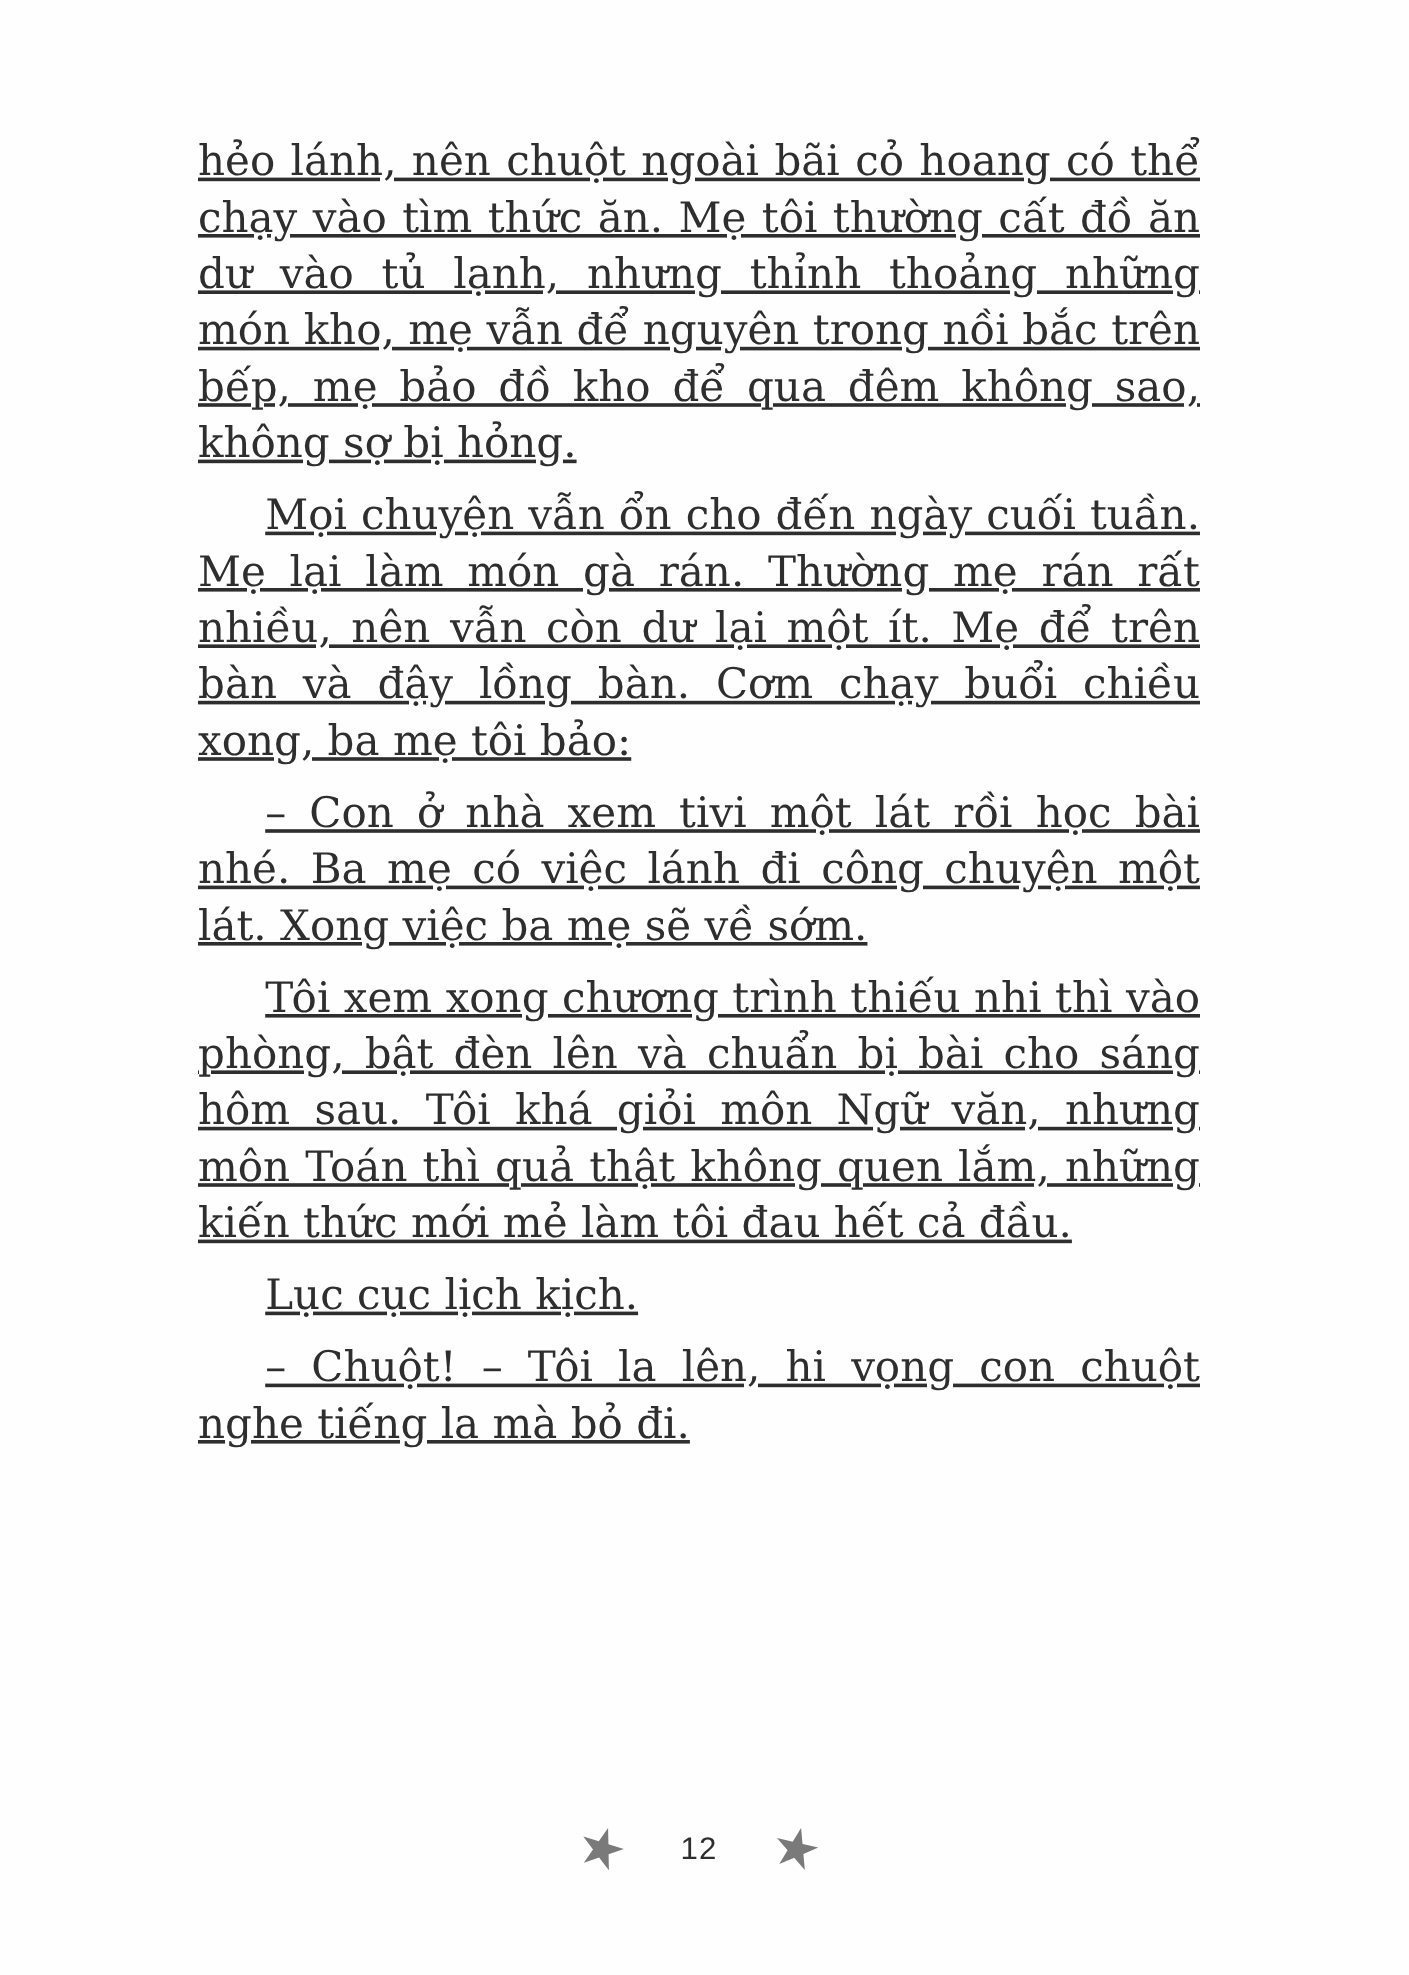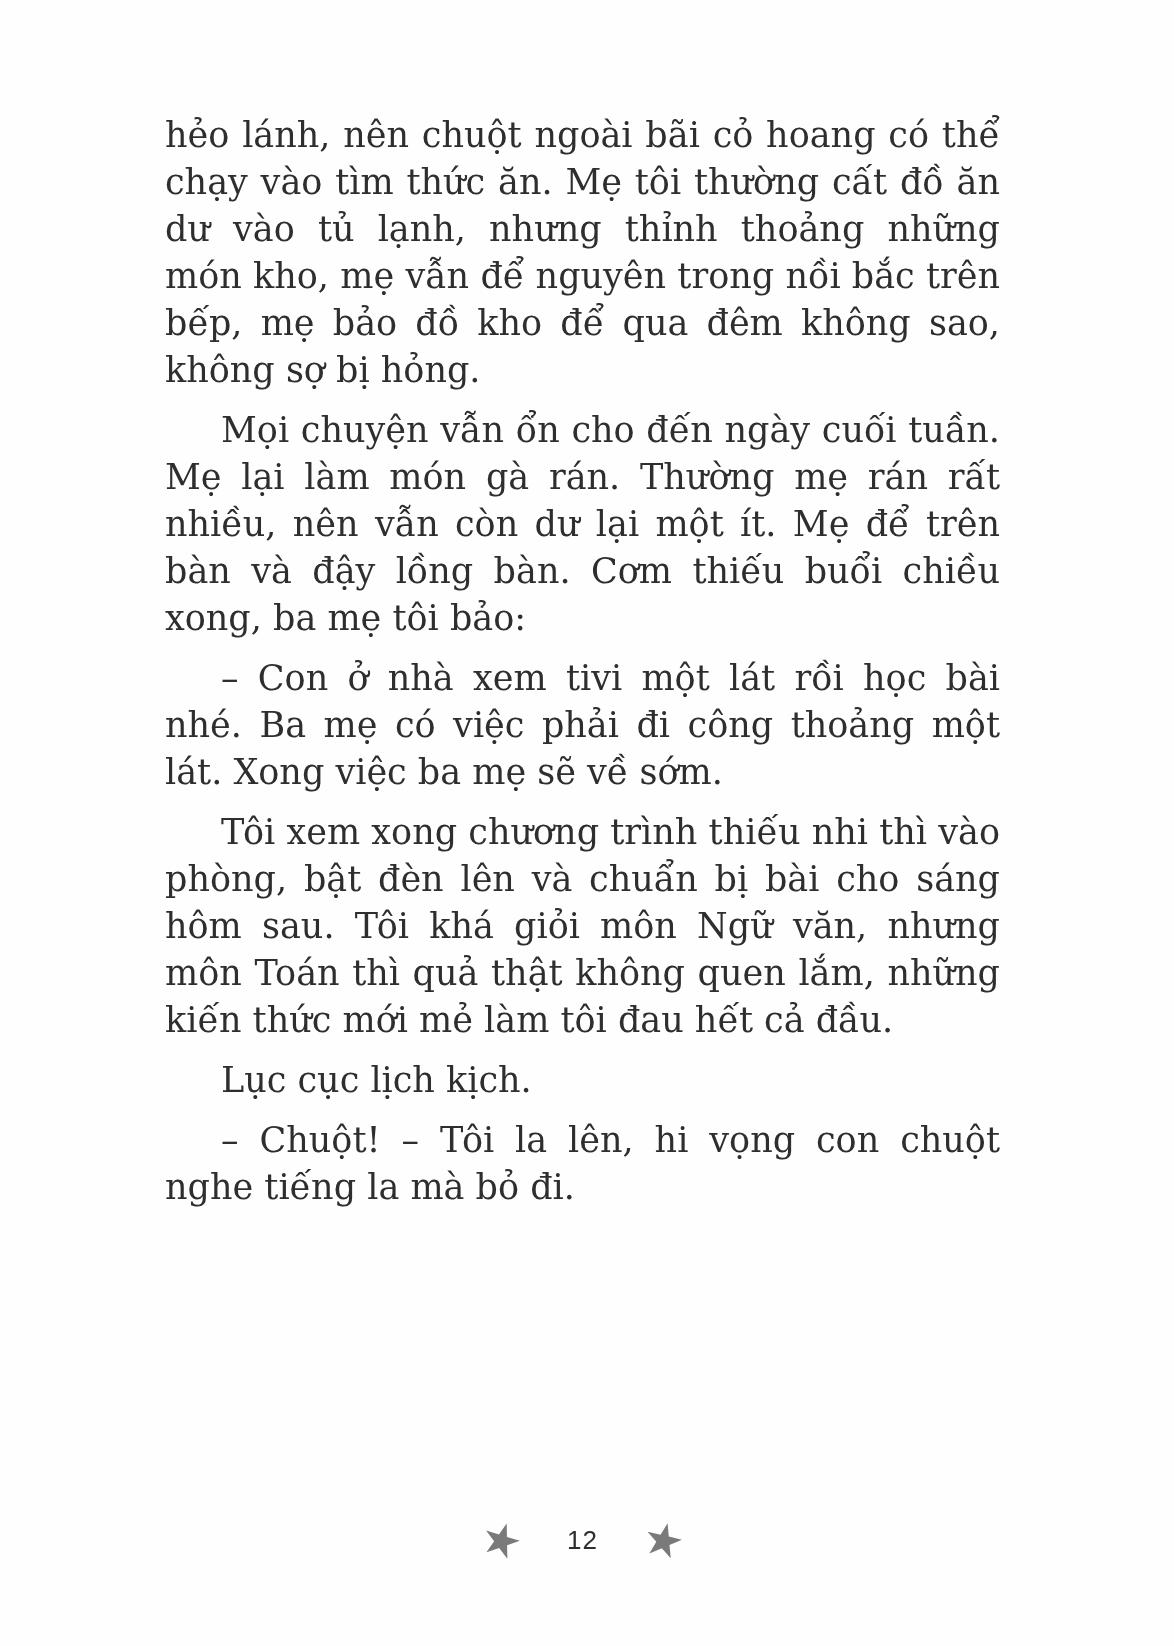--- a/index.html
+++ b/index.html
@@ -22,20 +22,21 @@
   .text-block {
     position: absolute;
     left: 165px;
     top: 112px;
     width: 835px;
     color: #2e2e2e;
     font-size: 35px;
     line-height: 47px;
     text-align: justify;
     text-justify: inter-word;
+    text-decoration: underline;
   }
   .text-block p {
     margin: 0 0 13px 0;
     text-indent: 56px;
   }
   .text-block p.continuation {
     text-indent: 0;
   }
   .text-block p:last-child {
     margin-bottom: 0;
@@ -73,22 +74,22 @@
     text-align: center;
   }
 </style>
 </head>
 <body>
 
 <div class="page">
 
   <div class="text-block">
     <p class="continuation">hẻo lánh, nên chuột ngoài bãi cỏ hoang có thể chạy vào tìm thức ăn. Mẹ tôi thường cất đồ ăn dư vào tủ lạnh, nhưng thỉnh thoảng những món kho, mẹ vẫn để nguyên trong nồi bắc trên bếp, mẹ bảo đồ kho để qua đêm không sao, không sợ bị hỏng.</p>
-    <p>Mọi chuyện vẫn ổn cho đến ngày cuối tuần. Mẹ lại làm món gà rán. Thường mẹ rán rất nhiều, nên vẫn còn dư lại một ít. Mẹ để trên bàn và đậy lồng bàn. Cơm thiếu buổi chiều xong, ba mẹ tôi bảo:</p>
-    <p>– Con ở nhà xem tivi một lát rồi học bài nhé. Ba mẹ có việc phải đi công thoảng một lát. Xong việc ba mẹ sẽ về sớm.</p>
+    <p>Mọi chuyện vẫn ổn cho đến ngày cuối tuần. Mẹ lại làm món gà rán. Thường mẹ rán rất nhiều, nên vẫn còn dư lại một ít. Mẹ để trên bàn và đậy lồng bàn. Cơm chạy buổi chiều xong, ba mẹ tôi bảo:</p>
+    <p>– Con ở nhà xem tivi một lát rồi học bài nhé. Ba mẹ có việc lánh đi công chuyện một lát. Xong việc ba mẹ sẽ về sớm.</p>
     <p>Tôi xem xong chương trình thiếu nhi thì vào phòng, bật đèn lên và chuẩn bị bài cho sáng hôm sau. Tôi khá giỏi môn Ngữ văn, nhưng môn Toán thì quả thật không quen lắm, những kiến thức mới mẻ làm tôi đau hết cả đầu.</p>
     <p>Lục cục lịch kịch.</p>
     <p>– Chuột! – Tôi la lên, hi vọng con chuột nghe tiếng la mà bỏ đi.</p>
   </div>
 
   <div class="footer">
     <span class="star left">★</span>
     <span class="page-number">12</span>
     <span class="star right">★</span>
   </div>

